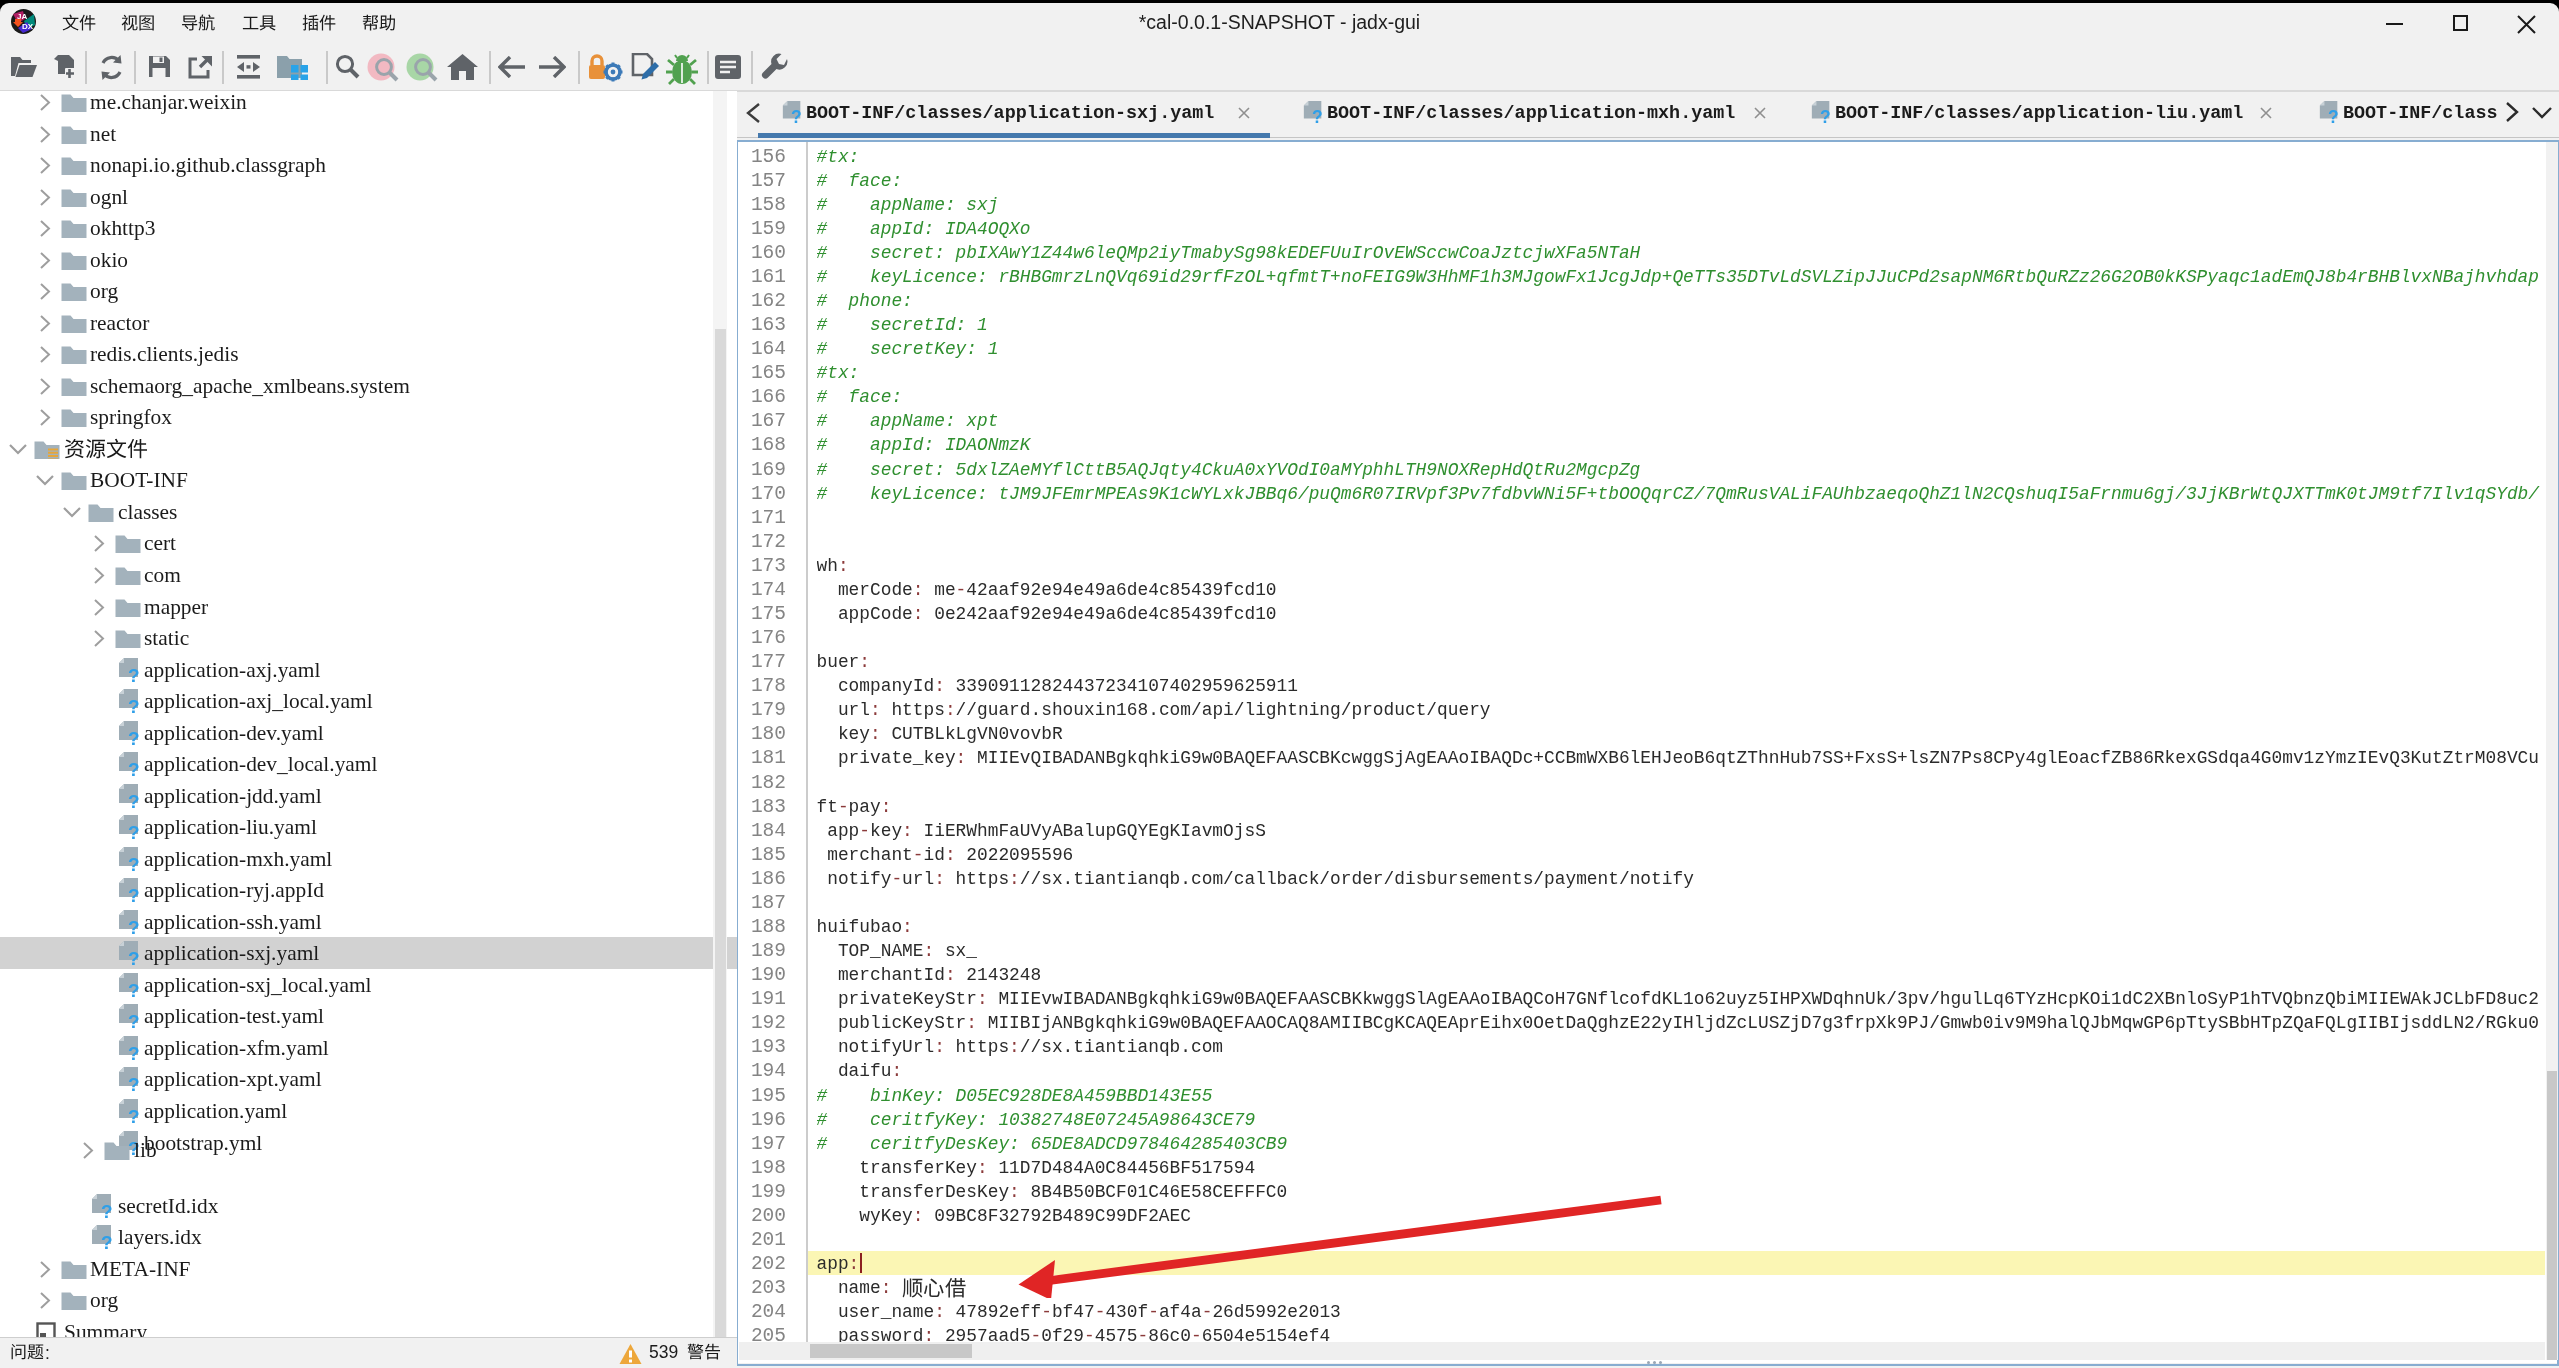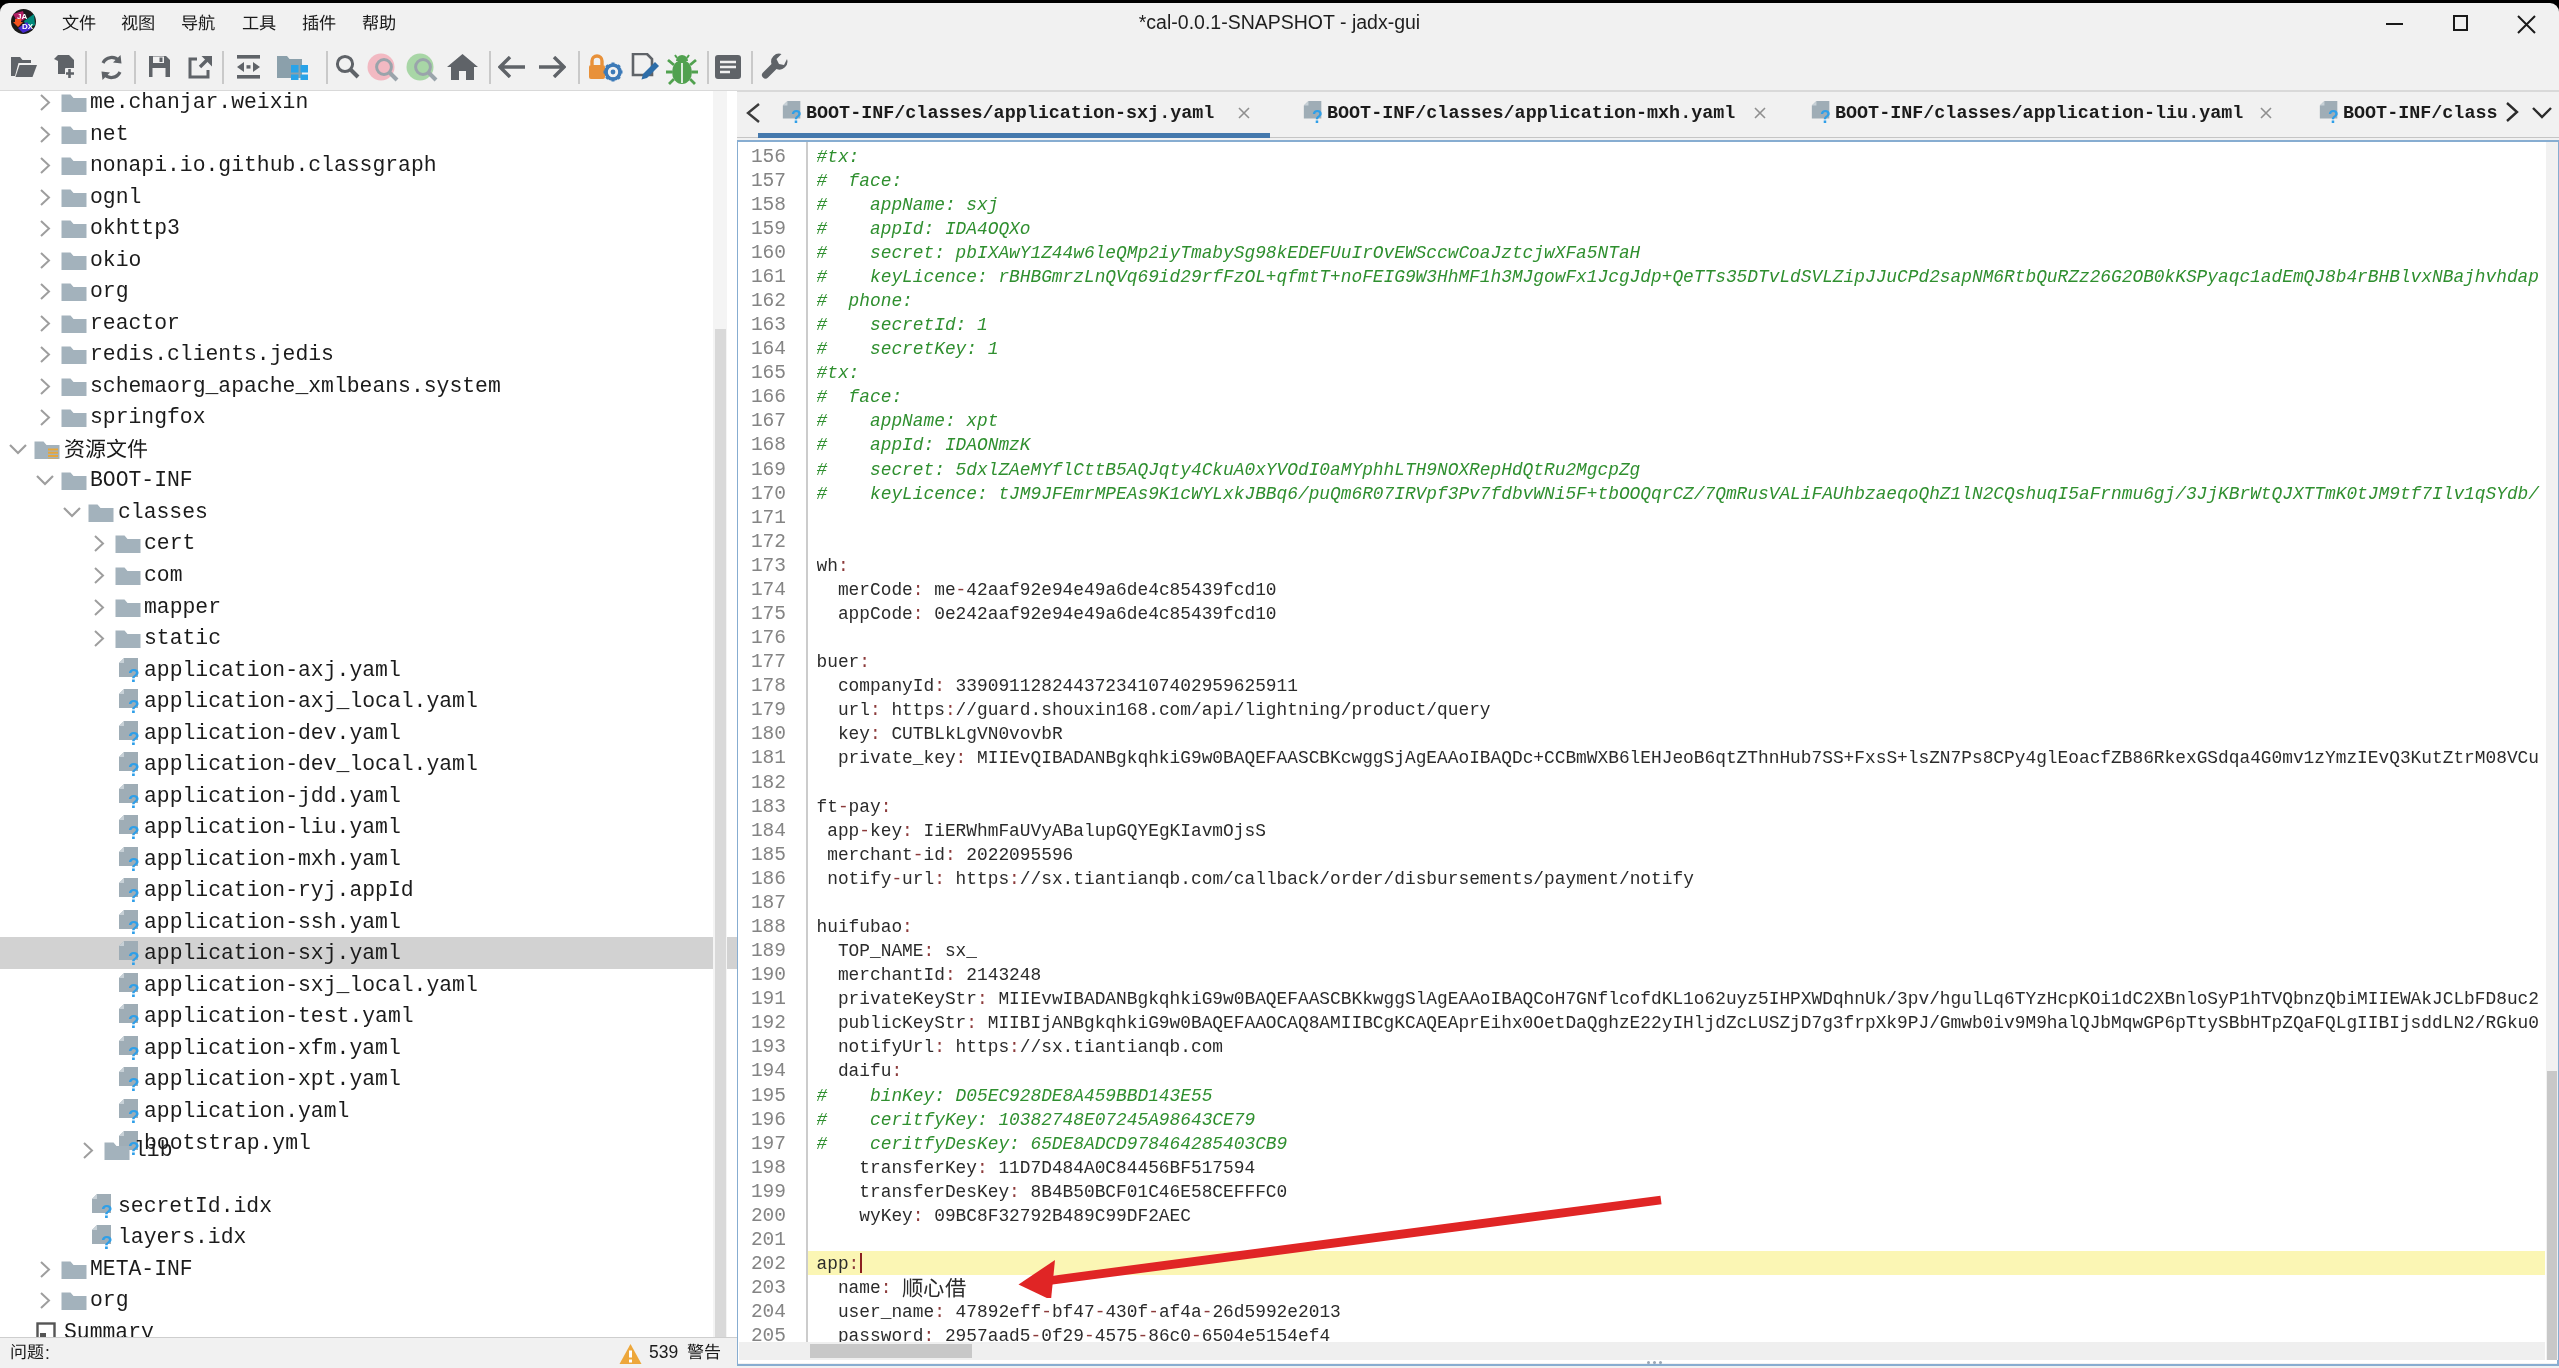--- a/index.html
+++ b/index.html
@@ -1,19 +1,19 @@
 <!DOCTYPE html>
 <html><head><meta charset="utf-8"><style>
 *{margin:0;padding:0;box-sizing:border-box}
 html,body{width:2559px;height:1368px;overflow:hidden;background:#000;font-family:"Liberation Sans",sans-serif}
 #win{position:absolute;left:0;top:3px;right:0;bottom:0;background:#f1f1f1;border-radius:9px 9px 0 0;overflow:hidden}
 .abs{position:absolute}
 #tree{position:absolute;left:0;top:88px;width:737px;bottom:31px;background:#fff;overflow:hidden}
 .trow{position:absolute;left:0;width:737px;height:32px}
-.tlab{position:absolute;font-family:Liberation Mono, monospace;font-size:21.4px;color:#1b1b1b;white-space:pre;top:4px}
+.tlab{position:absolute;font-family:Liberation Serif, serif;font-size:21.4px;color:#1b1b1b;white-space:pre;top:4px}
 #ed{position:absolute;left:737px;top:91px;right:0;bottom:0}
 pre{font-family:"Liberation Mono",monospace;white-space:pre}
 #gut{position:absolute;left:737.5px;top:141.5px;width:48.5px;text-align:right;font-size:19.5px;line-height:24.083px;color:#848484}
 #code{position:absolute;left:816.5px;top:141.5px;width:1729px;font-size:17.83px;line-height:24.083px;color:#2b2b2b;overflow:hidden;height:1217px}
 #code i,#gcode i{font-style:normal;color:#8b3a3a}
 .cmt{color:#2f8f2f;font-style:italic}
 .sep{position:absolute;top:48px;width:2px;height:33px;background:#c9c9c9}
 .tabtxt{position:absolute;top:102px;font-family:"Liberation Mono",monospace;font-weight:bold;font-size:18.4px;color:#1b1b1b;white-space:pre}
 </style></head>
 <body>

